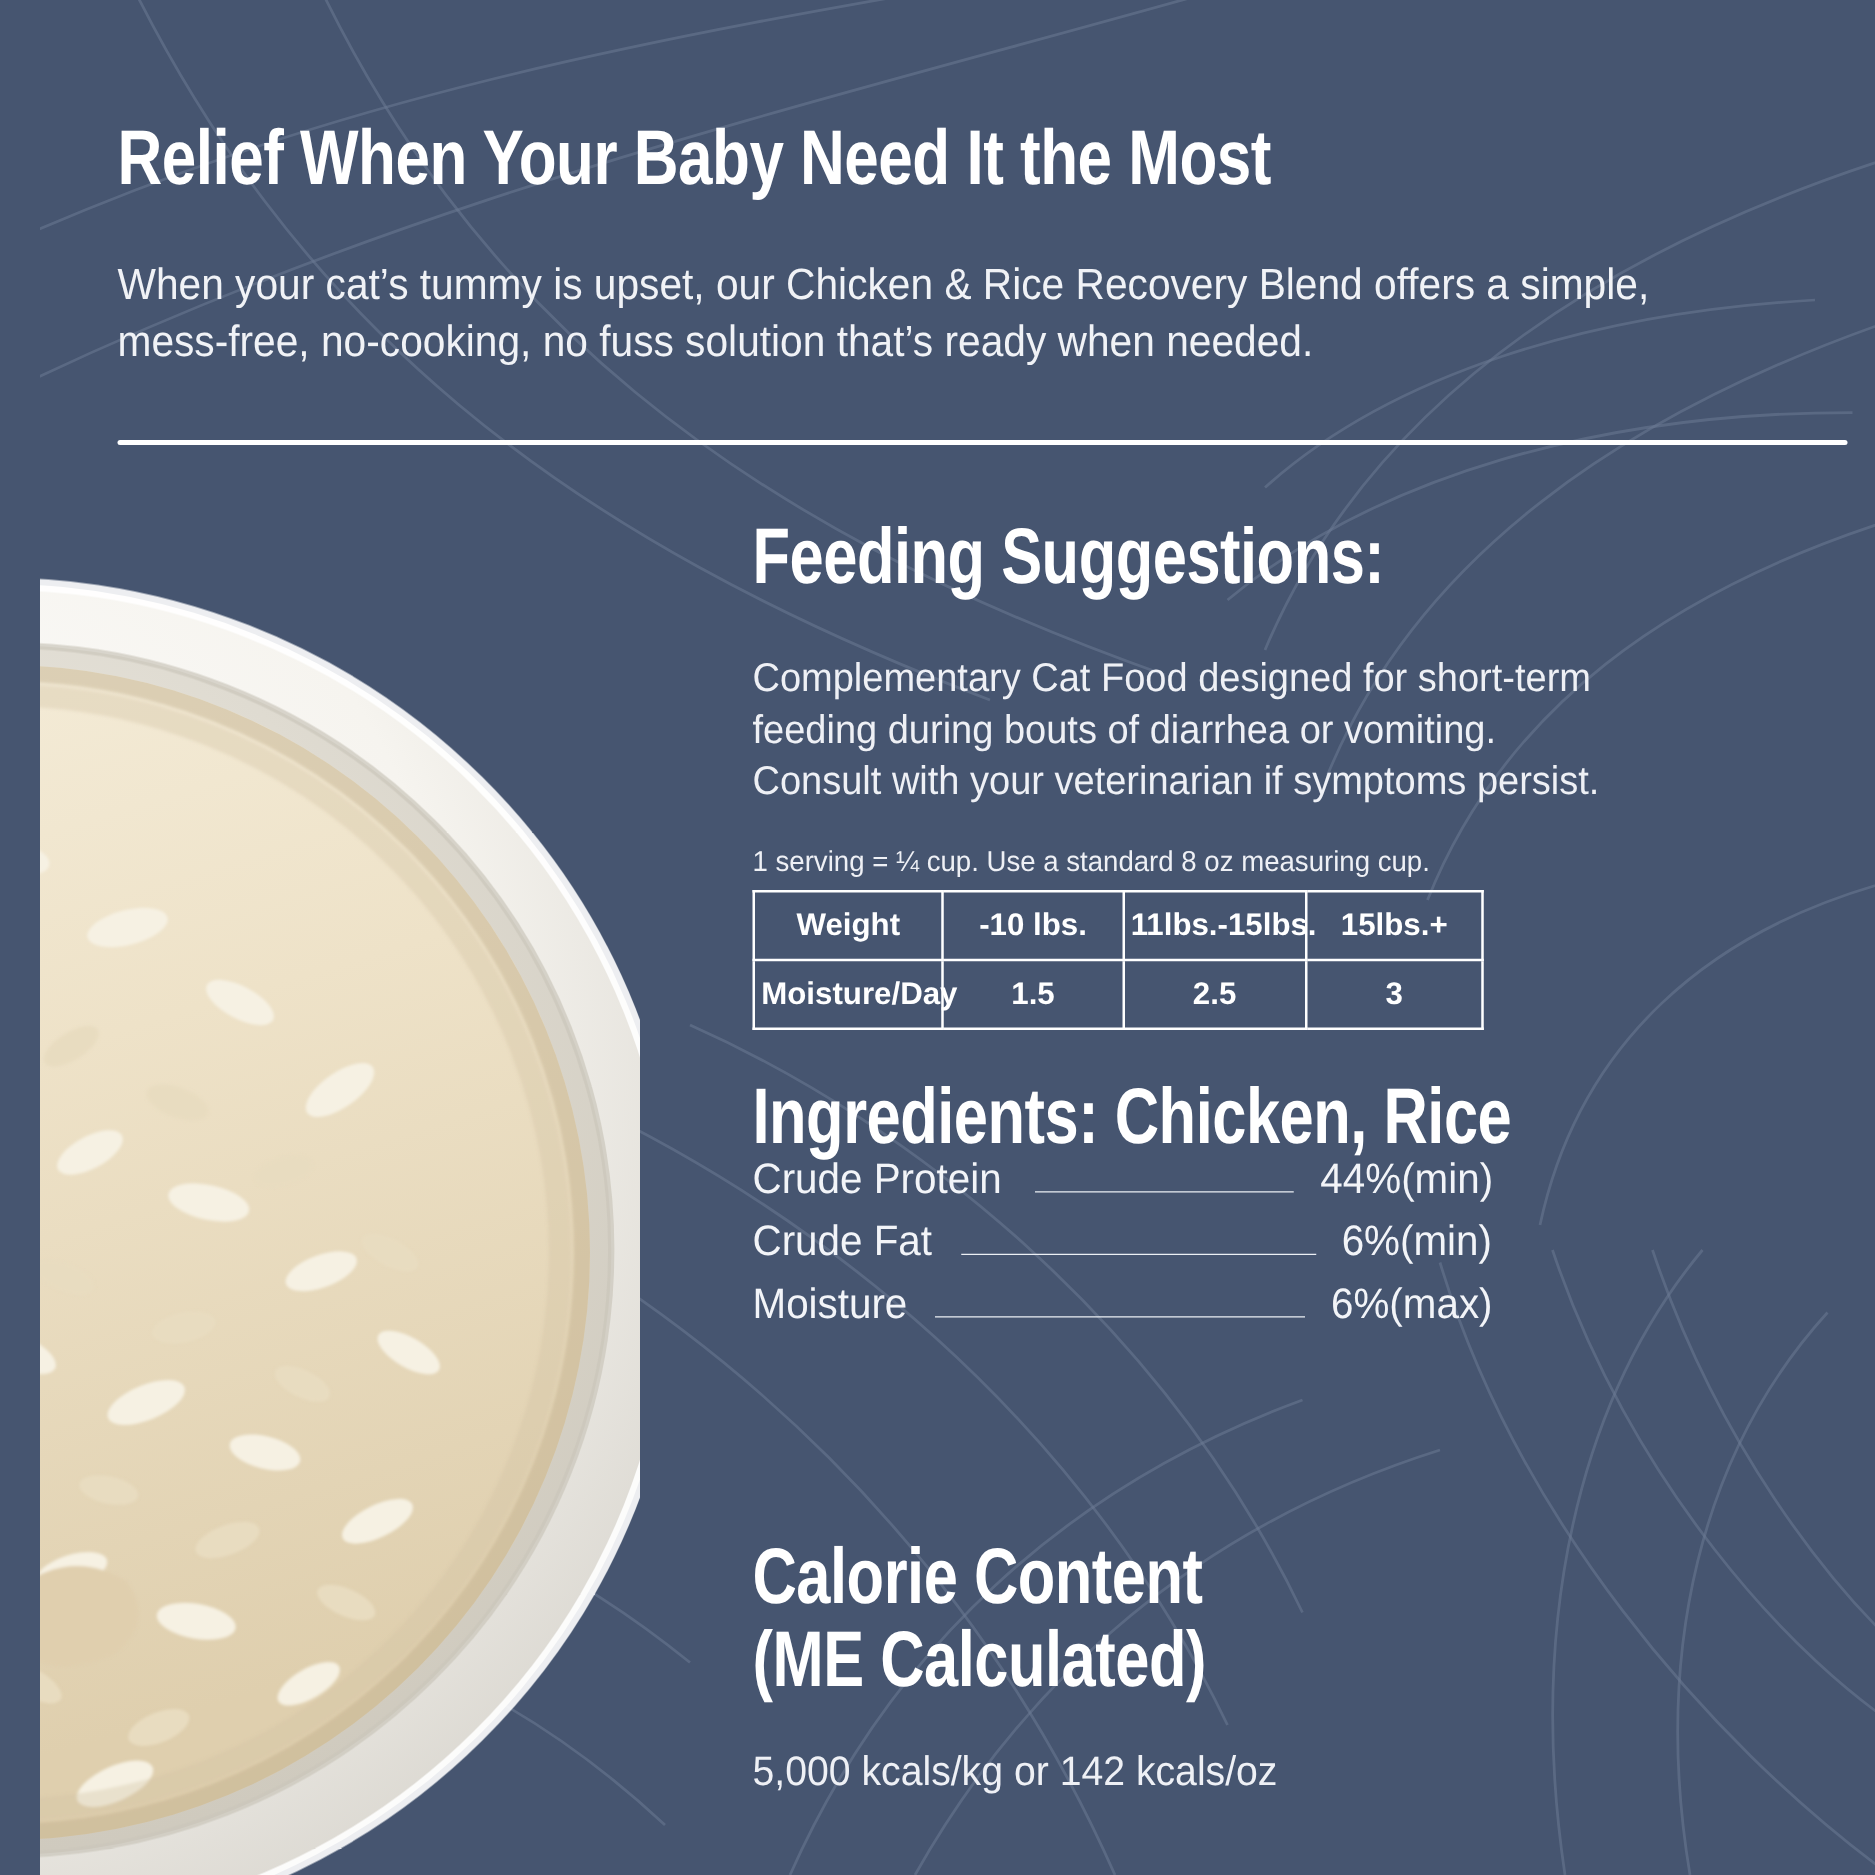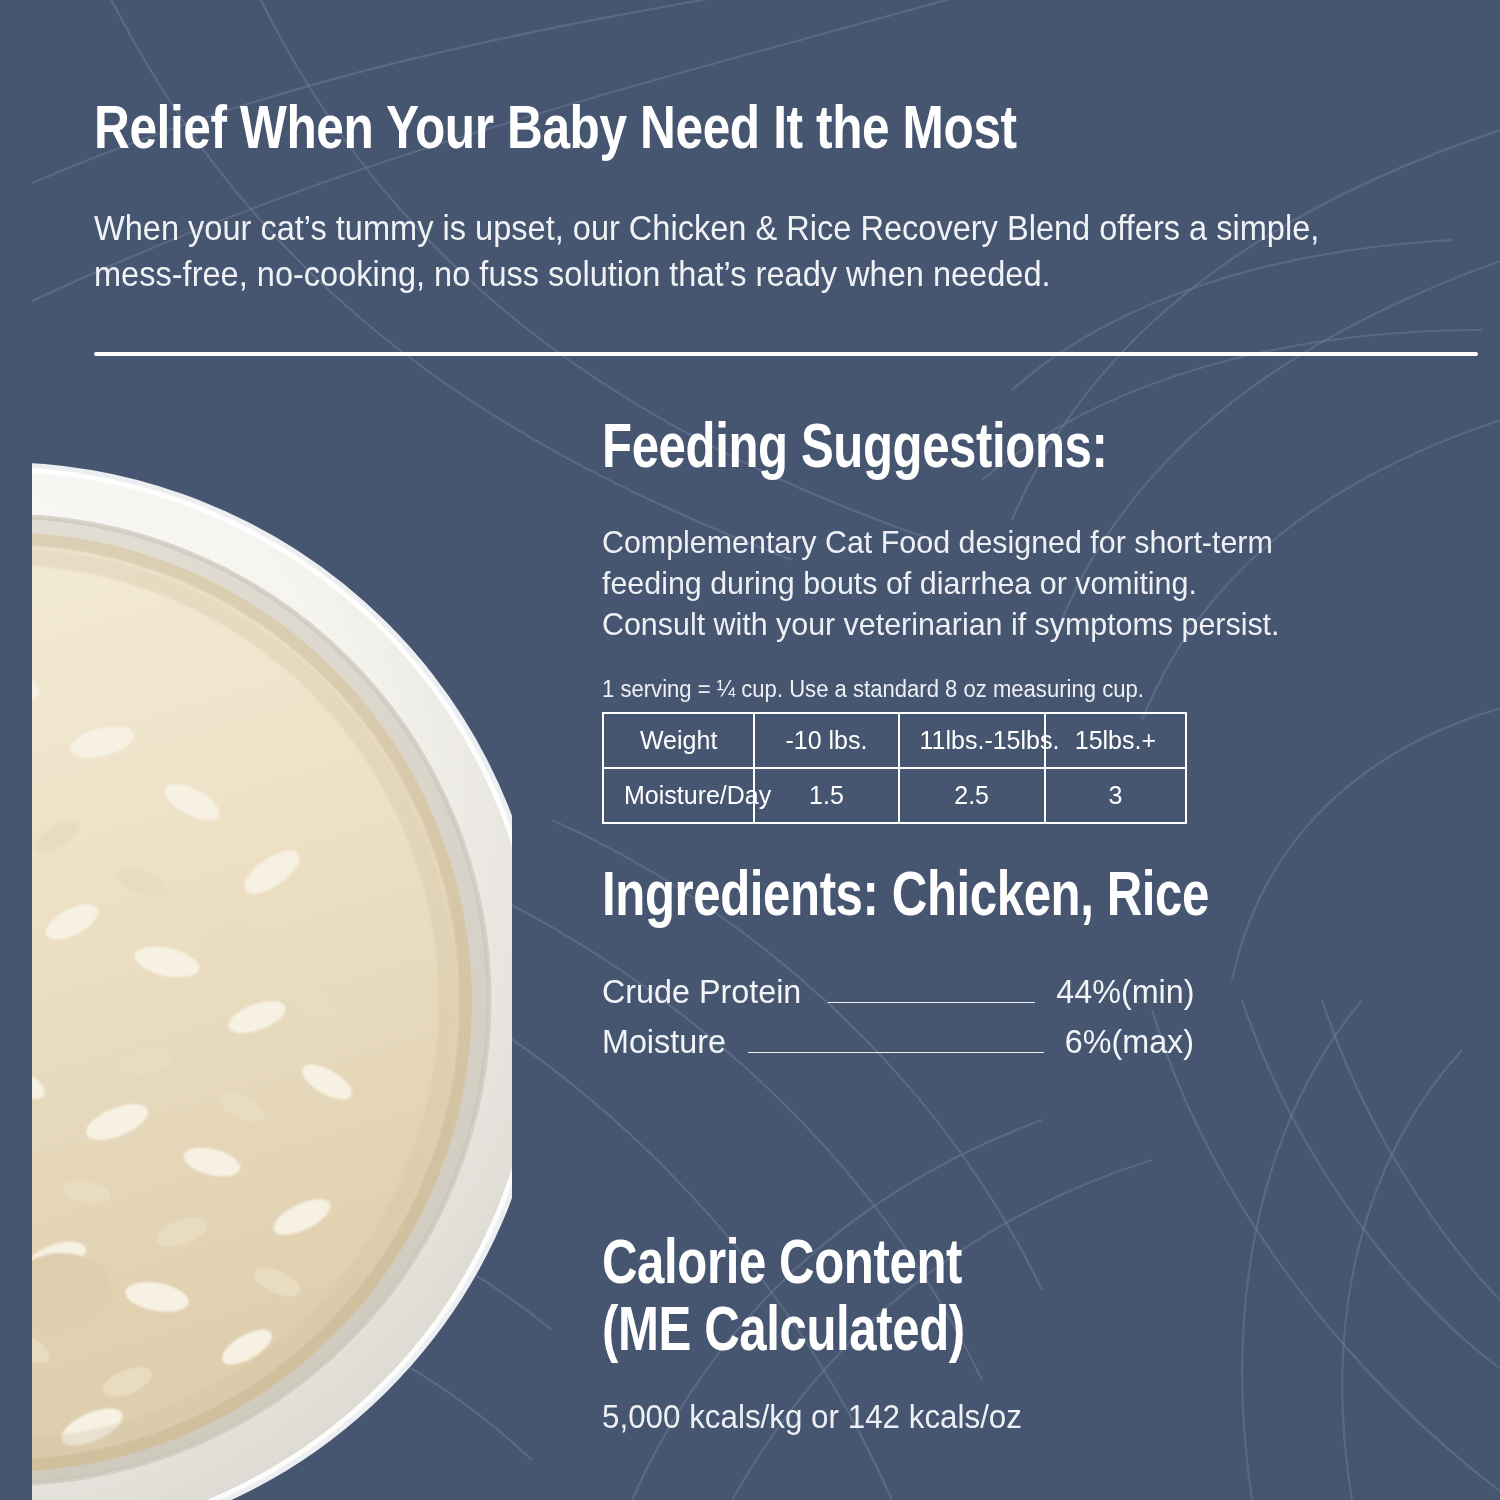--- a/index.html
+++ b/index.html
@@ -119,33 +119,33 @@
     width:585px;
     border-collapse:collapse;
     table-layout:fixed;
   }
   #feeding-table td {
     border:2px solid #ffffff;
     color:#ffffff;
     font-size:25px;
     text-align:center;
     height:55px;
-    padding:0 20px;
-    font-weight:400;
+    padding:0 5px;
+    font-weight:700;
     white-space:nowrap;
   }
   #feeding-table td:first-child { width:150px; }
   #feeding-table .c2 { width:143px; }
   #feeding-table .c3 { width:145px; }
   #feeding-table .c4 { width:140px; }
 
   
   #analysis {
     position:absolute;
-    left:570px; top:972px;
+    left:570px; top:924px;
     width:592px;
   }
   .ga-row {
     display:flex;
     align-items:baseline;
     height:50px;
   }
   .ga-label {
     color:#f2f4f8;
     font-size:34px;
@@ -350,20 +350,25 @@
 
   <div class="col sec-head" id="ingredients-head">Ingredients: Chicken, Rice</div>
 
   <div id="analysis">
     <div class="ga-row">
       <span class="ga-label">Crude Protein</span>
       <span class="ga-leader"></span>
       <span class="ga-value">44%(min)</span>
     </div>
     <div class="ga-row">
+      <span class="ga-label">Crude Fat</span>
+      <span class="ga-leader"></span>
+      <span class="ga-value">6%(min)</span>
+    </div>
+    <div class="ga-row">
       <span class="ga-label">Moisture</span>
       <span class="ga-leader"></span>
       <span class="ga-value">6%(max)</span>
     </div>
   </div>
 
   <div class="col sec-head" id="calorie-head" style="white-space:pre-line;">Calorie Content
 (ME Calculated)</div>
   <div class="col body-copy" id="calorie-value">5,000 kcals/kg or 142 kcals/oz</div>
 

